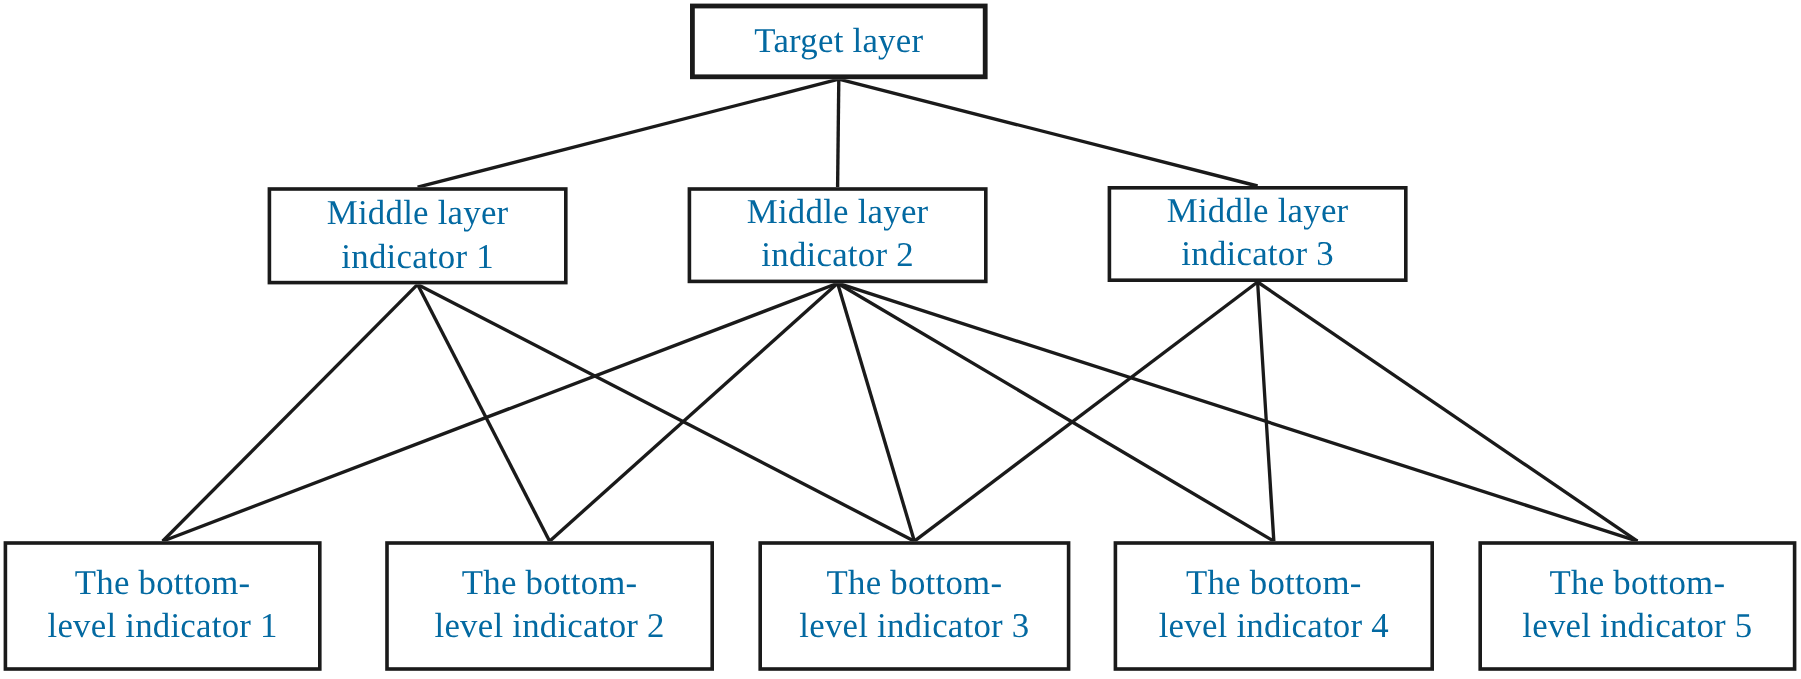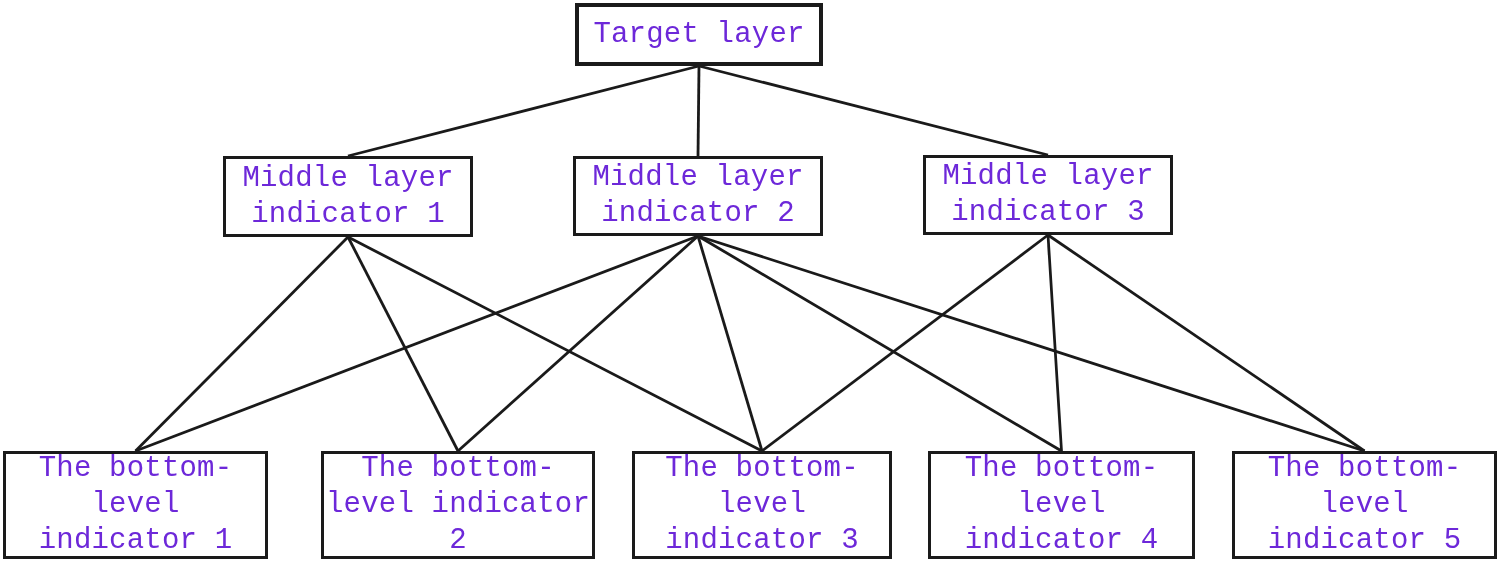--- a/index.html
+++ b/index.html
@@ -5,22 +5,22 @@
   html, body {
     margin: 0;
     padding: 0;
     background: #ffffff;
   }
   .canvas {
     position: relative;
     width: 1501px;
     height: 566px;
     background: #ffffff;
-    font-family: Liberation Mono, monospace;
-    color: #6d28d9;
+    font-family: Liberation Serif, serif;
+    color: #0369a1;
     overflow: hidden;
   }
   .edges {
     position: absolute;
     left: 0;
     top: 0;
     width: 1501px;
     height: 566px;
     pointer-events: none;
   }

